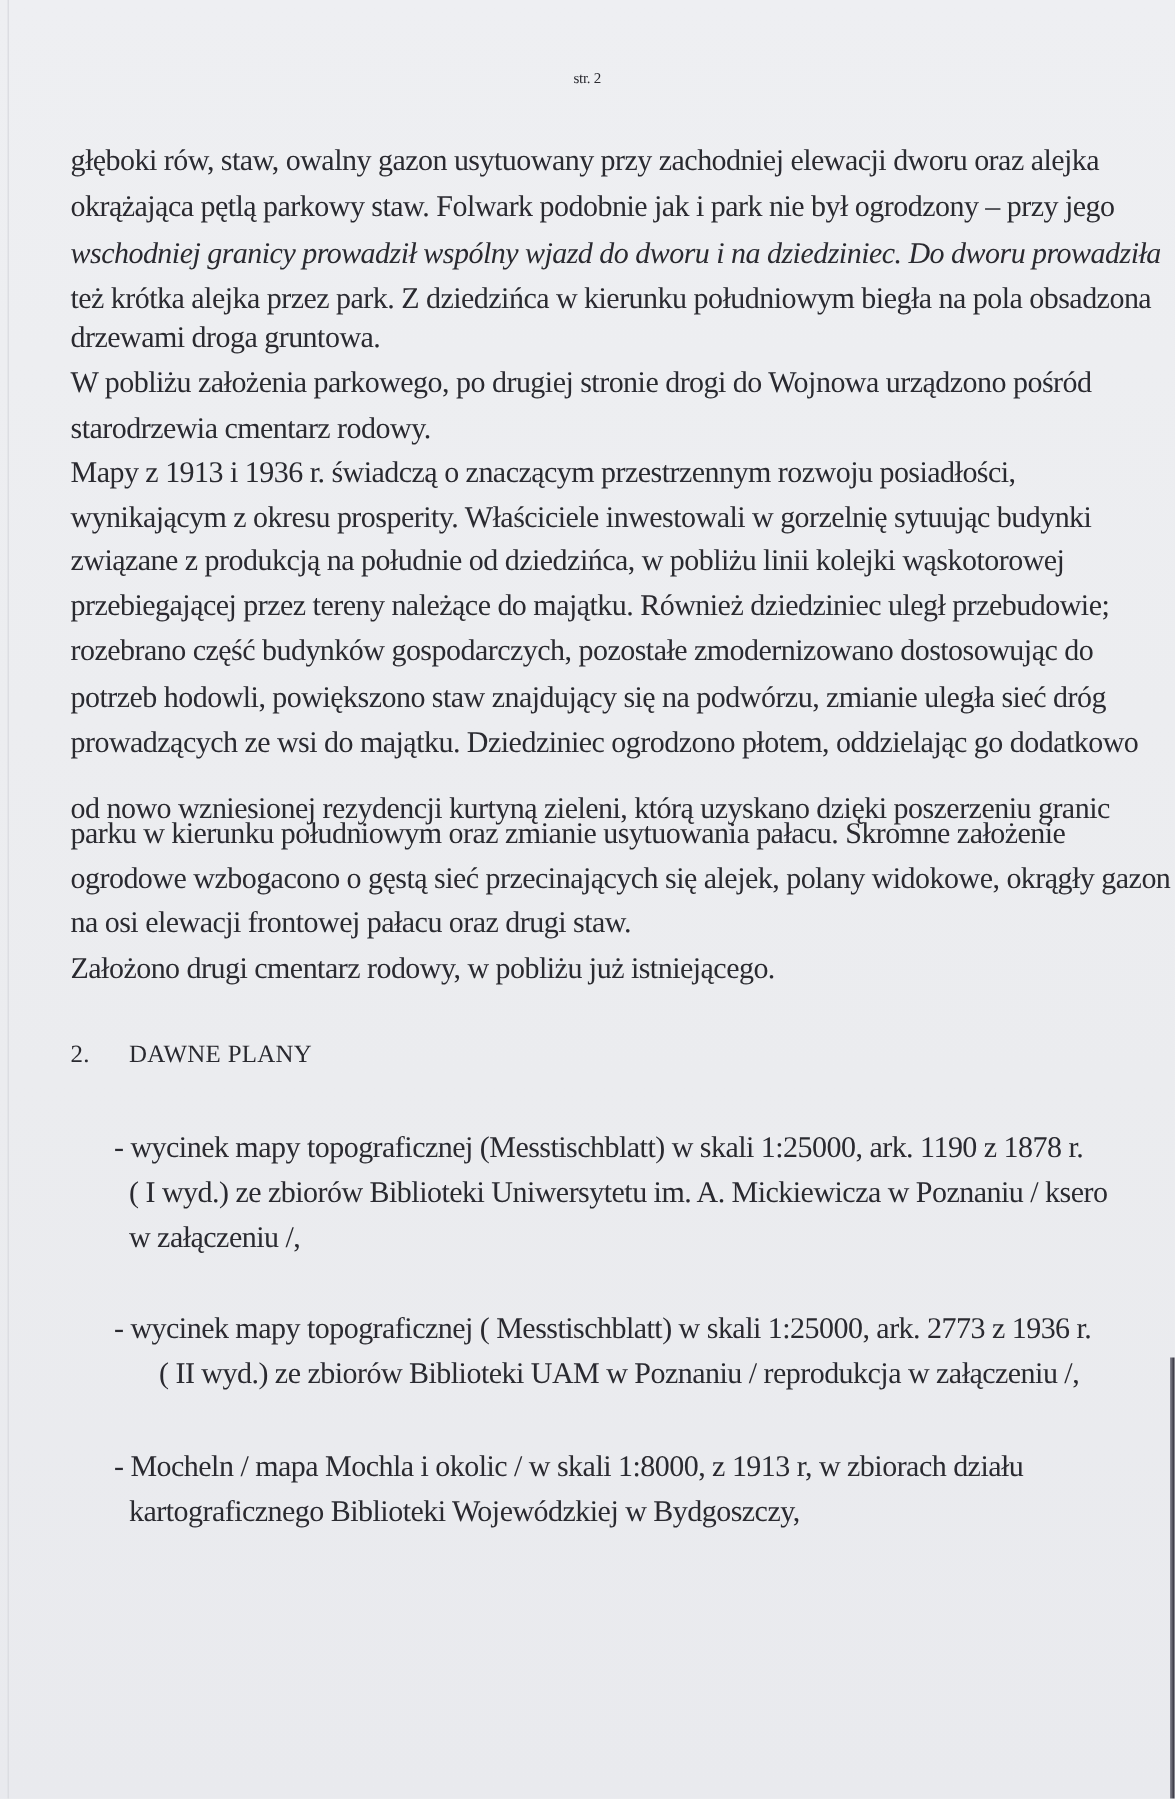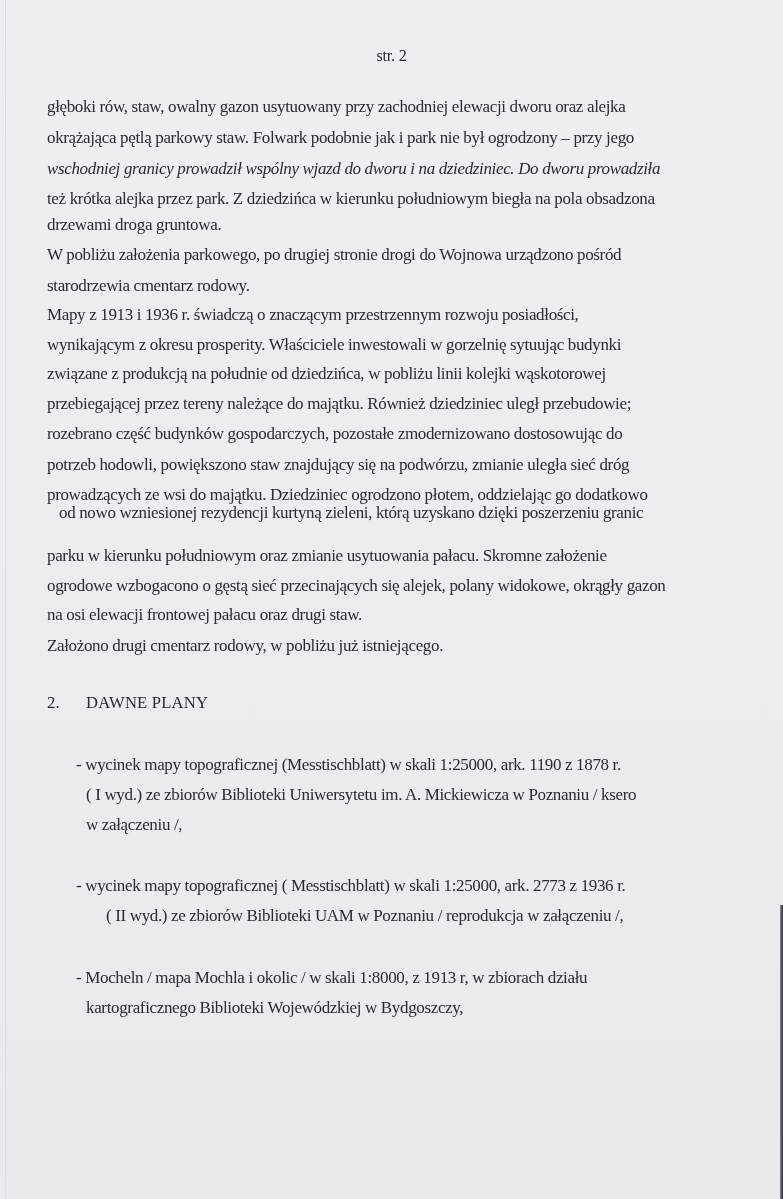--- a/index.html
+++ b/index.html
@@ -33,26 +33,26 @@
       right: 0; top: 905px;
       width: 3px; height: 294px;
       background: linear-gradient(90deg, #8a8a95 0%, #2c2a35 100%);
     }
     .page-number {
       position: absolute;
       top: 47px;
       left: 0;
       width: 783px;
       text-align: center;
-      font-size: 16px;
+      font-size: 10px;
       letter-spacing: -0.2px;
     }
     .line {
       position: absolute;
-      font-size: 17px;
+      font-size: 20px;
       white-space: nowrap;
       letter-spacing: -0.35px;
       line-height: 20px;
       transform-origin: left top;
     }
     .heading {
       position: absolute;
       font-size: 16.6px;
       white-space: nowrap;
       letter-spacing: 0.2px;
@@ -77,21 +77,21 @@
     <div class="line" style="top:215px;left:47px;">drzewami droga gruntowa.</div>
     <div class="line" style="top:245px;left:47px;">W pobliżu założenia  parkowego, po drugiej stronie drogi do Wojnowa urządzono pośród</div>
     <div class="line" style="top:276px;left:47px;">starodrzewia cmentarz rodowy.</div>
     <div class="line" style="top:305px;left:47px;">Mapy z 1913 i 1936 r. świadczą o znaczącym  przestrzennym rozwoju posiadłości,</div>
     <div class="line" style="top:335px;left:47px;">wynikającym z okresu prosperity. Właściciele inwestowali w gorzelnię sytuując budynki</div>
     <div class="line" style="top:364px;left:47px;">związane z produkcją na południe od dziedzińca, w pobliżu linii kolejki wąskotorowej</div>
     <div class="line" style="top:394px;left:47px;">przebiegającej przez tereny należące do majątku. Również dziedziniec uległ przebudowie;</div>
     <div class="line" style="top:424px;left:47px;">rozebrano część budynków gospodarczych, pozostałe zmodernizowano dostosowując do</div>
     <div class="line" style="top:455px;left:47px;">potrzeb hodowli, powiększono staw znajdujący się na podwórzu, zmianie uległa sieć dróg</div>
     <div class="line" style="top:485px;left:47px;">prowadzących ze wsi do majątku. Dziedziniec ogrodzono płotem, oddzielając go dodatkowo</div>
-    <div class="line" style="top:503px;left:47px;margin-left:12px;">od nowo wzniesionej rezydencji kurtyną zieleni, którą uzyskano dzięki poszerzeniu granic</div>
+    <div class="line" style="top:529px;left:47px;">od nowo wzniesionej rezydencji kurtyną zieleni, którą uzyskano dzięki poszerzeniu granic</div>
     <div class="line" style="top:546px;left:47px;">parku w kierunku południowym oraz zmianie usytuowania pałacu. Skromne założenie</div>
     <div class="line" style="top:576px;left:47px;">ogrodowe wzbogacono o gęstą sieć przecinających się alejek, polany widokowe, okrągły gazon</div>
     <div class="line" style="top:605px;left:47px;">na osi elewacji frontowej pałacu oraz drugi staw.</div>
     <div class="line" style="top:636px;left:47px;">Założono drugi cmentarz rodowy, w pobliżu już istniejącego.</div>
   </div>
 
   <div class="heading" style="top:693px;left:47px;">
     <span class="num">2.</span>
     <span class="txt">DAWNE  PLANY</span>
   </div>

